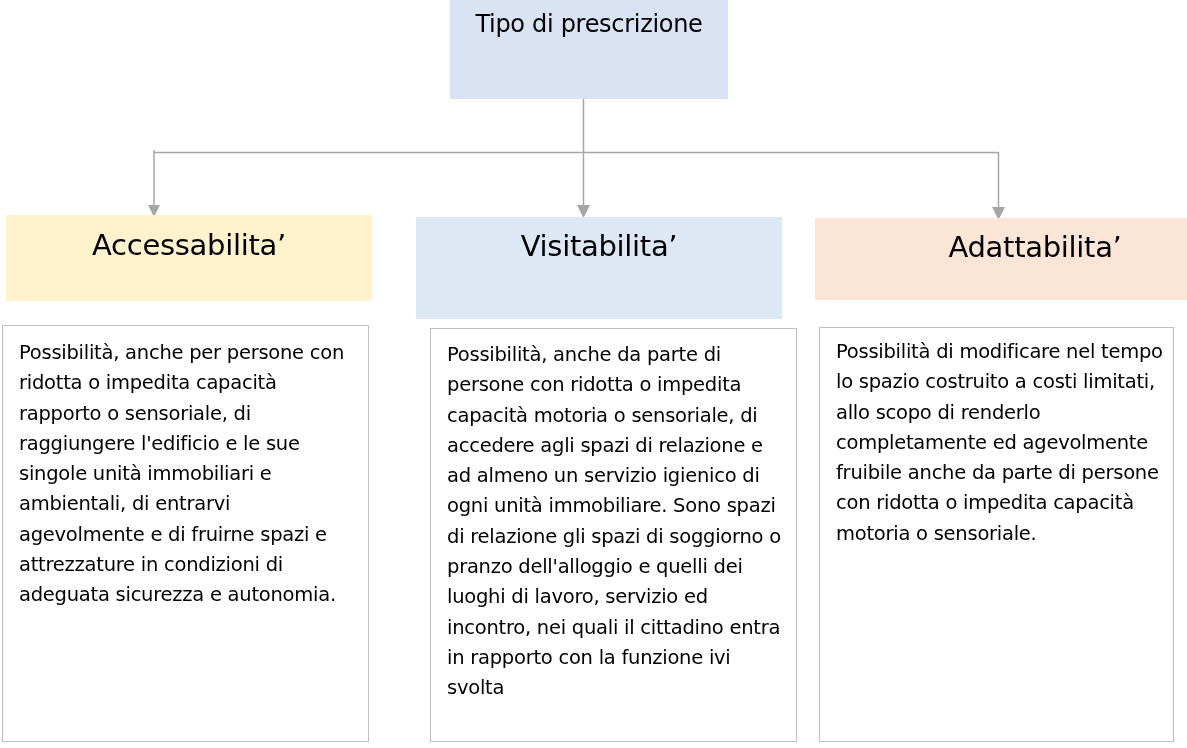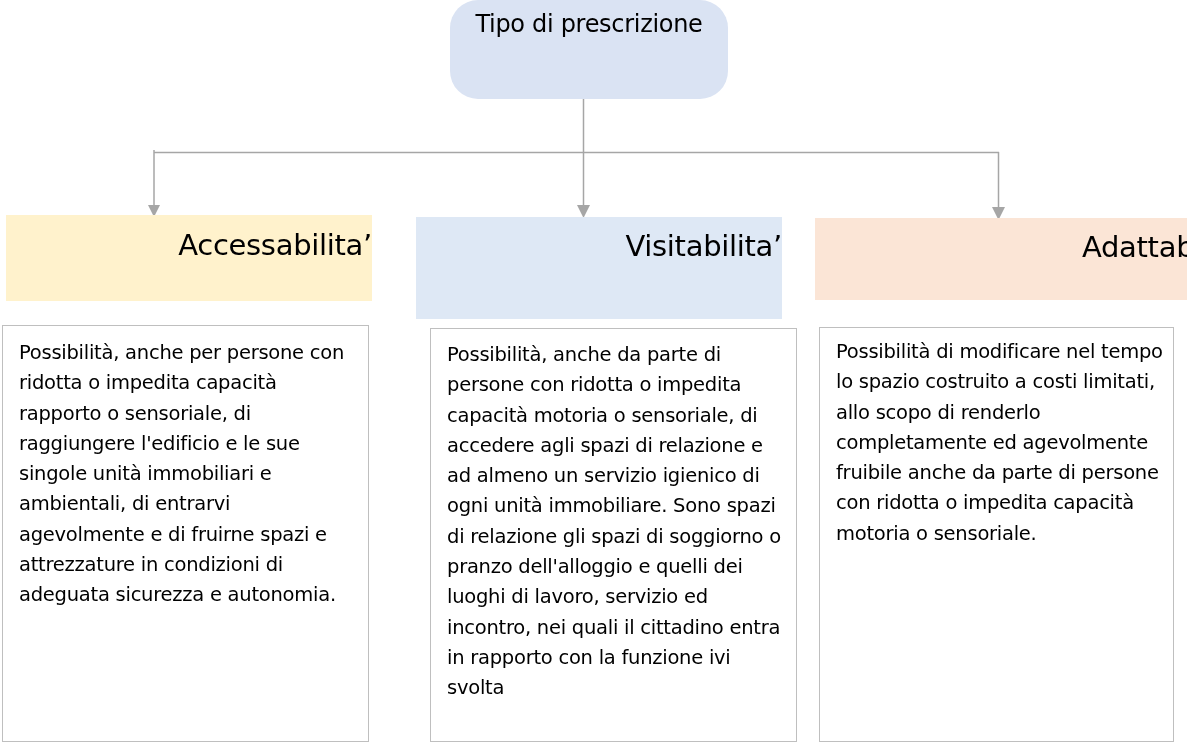--- a/index.html
+++ b/index.html
@@ -1,22 +1,22 @@
 <!DOCTYPE html>
 <html><head>
   <meta charset="utf-8">
   <style>
     html, body { margin: 0; padding: 0; background: #ffffff; }
     body { width: 1187px; height: 748px; position: relative; overflow: hidden;
            font-family: "DejaVu Sans", sans-serif; color: #000; }
     .abs { position: absolute; box-sizing: border-box; }
-    .root-box { left: 450px; top: 0px; width: 278px; height: 99px; background: #dae3f3; border-radius: 28px; }
+    .root-box { left: 450px; top: 0px; width: 278px; height: 99px; background: #dae3f3; }
     .root-box .label { position: absolute; left: 0; right: 0; top: 10px; text-align: center;
                        font-size: 24px; letter-spacing: -0.3px; }
-    .cat-box .label { position: absolute; left: 0; right: 0; top: 13px; text-align: right;
+    .cat-box .label { position: absolute; left: 0; right: 0; top: 13px; text-align: center;
                       font-size: 29px; letter-spacing: -0.3px; }
     .desc-box { background: #fff; border: 1.5px solid #bfbfbf; }
     .desc-box .text { position: absolute; left: 16px; right: 10px; top: 12px;
                       font-size: 19.5px; line-height: 30.3px; letter-spacing: -0.25px; }
     svg.connectors { position: absolute; left: 0; top: 0; width: 1187px; height: 748px; pointer-events: none; }
   </style>
 </head>
 <body>
 
 <svg class="connectors" viewBox="0 0 1187 748">

